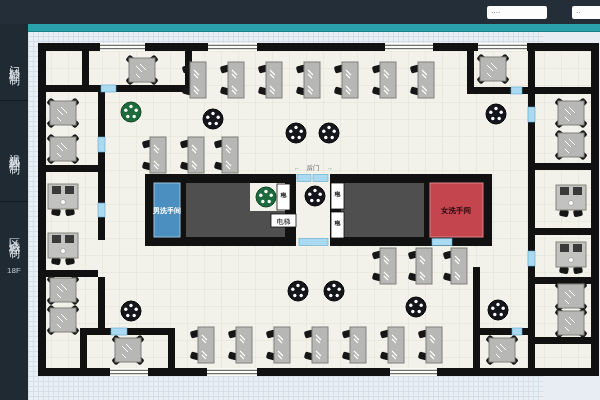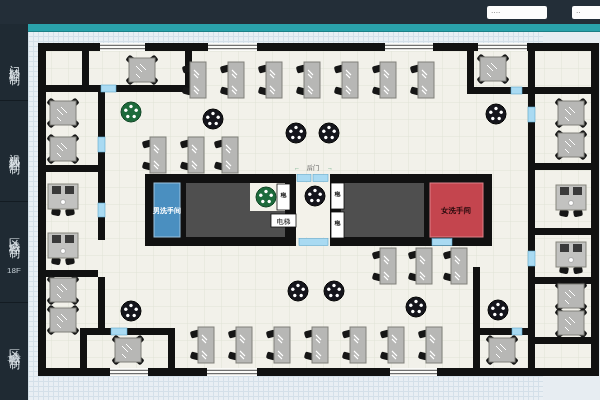--- a/index.html
+++ b/index.html
@@ -51,24 +51,20 @@
   <div id="sidebar">
     <div class="side-item" id="side-1">
       <span class="vtxt">门禁控制</span>
     </div>
     <div class="side-item" id="side-2">
       <span class="vtxt">视频控制</span>
     </div>
     <div class="side-item" id="side-3">
       <span class="vtxt">区域控制</span>
       <span class="side-sub">18F</span>
-    </div>
-    <div class="side-item" id="side-4">
-      <span class="vtxt">区域控制</span>
-      <span class="side-sub">19F</span>
     </div>
   </div>
 
   <div id="map">
     <svg width="572" height="369" viewBox="28 31 572 369">
       <defs>
         <pattern id="floorgrid" width="17" height="17" patternUnits="userSpaceOnUse">
           <rect width="17" height="17" fill="#f2f1ea"></rect>
           <path d="M17 0H0V17" fill="none" stroke="#e0e3d6" stroke-width="1"></path>
         </pattern>

